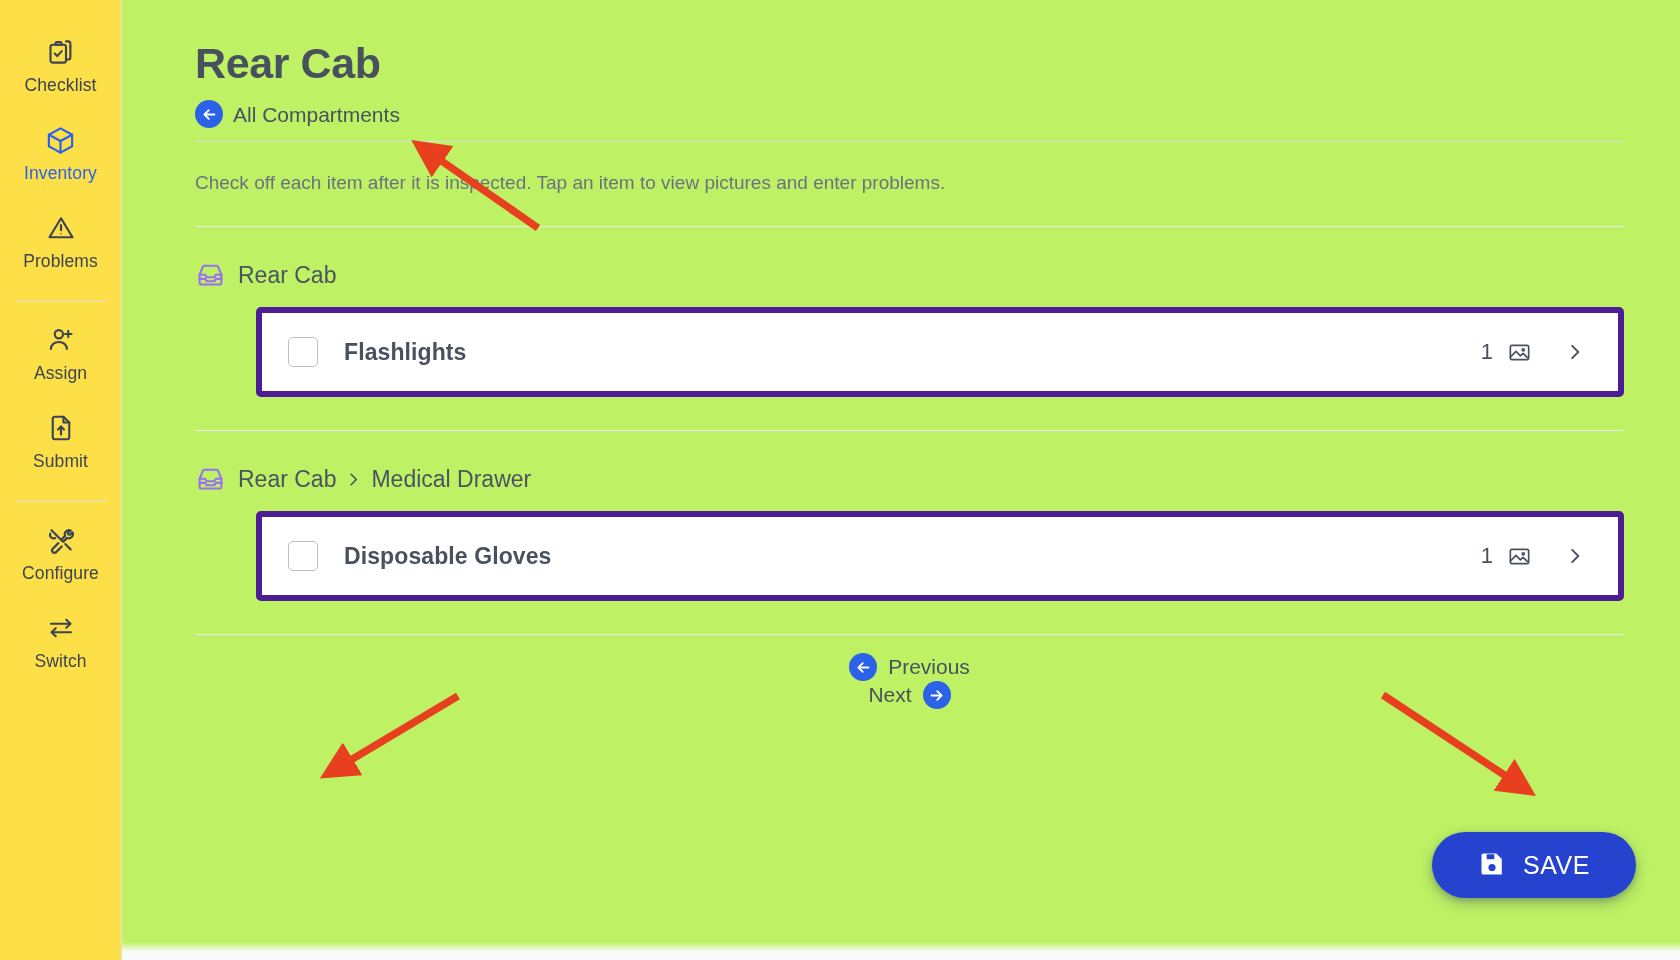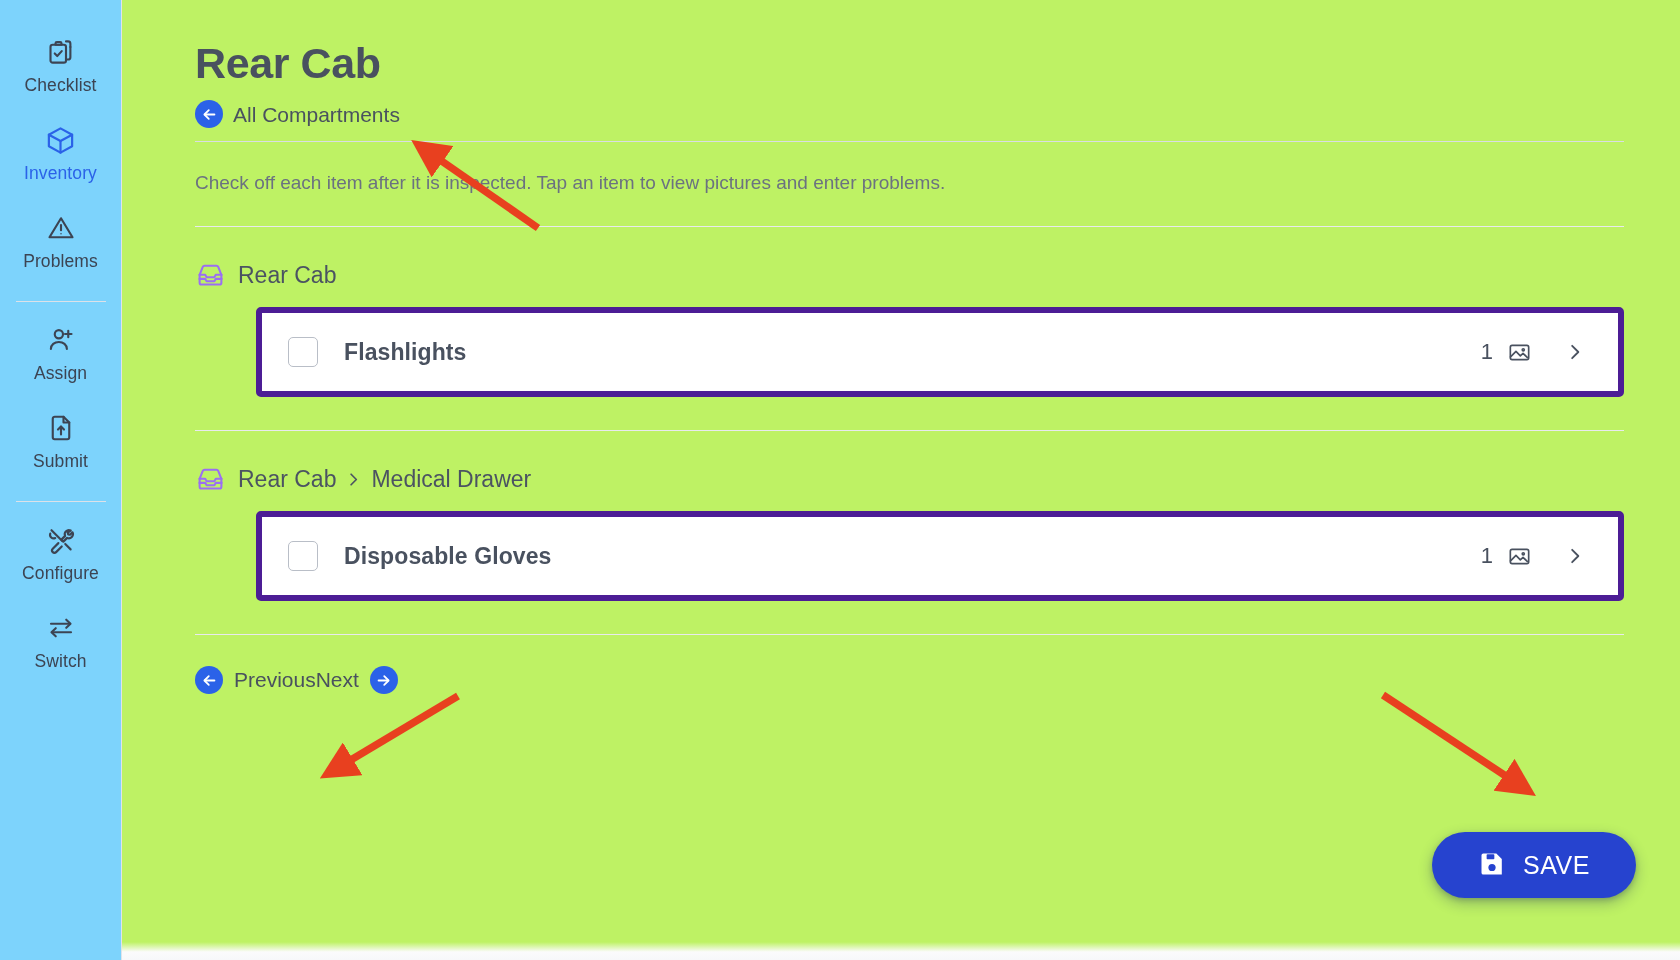--- a/index.html
+++ b/index.html
@@ -19,21 +19,21 @@
     width: 1680px;
     height: 960px;
     display: flex;
     background: #ffffff;
   }
 
   
   .sidebar {
     width: 122px;
     height: 960px;
-    background: #7dd3fc;
+    background: #fde047;
     border-right: 1px solid #dfe3ea;
     display: flex;
     flex-direction: column;
     align-items: center;
     padding-top: 26px;
     flex: 0 0 122px;
   }
 
   .nav-item {
     width: 122px;
@@ -210,22 +210,23 @@
     font-size: 22px;
     color: #49515f;
   }
   .pic-icon { display: flex; align-items: center; }
   .chev { display: flex; align-items: center; margin-left: 19px; }
 
   
   .pager {
     display: flex;
     align-items: center;
-    margin-top: 31px;
+    margin-top: 18px;
     padding-bottom: 20px;
+    flex-direction: column;
   }
   .pager-btn {
     display: flex;
     align-items: center;
     gap: 11px;
     cursor: pointer;
   }
   .pager-btn .pager-label {
     font-size: 21px;
     color: #49515f;

